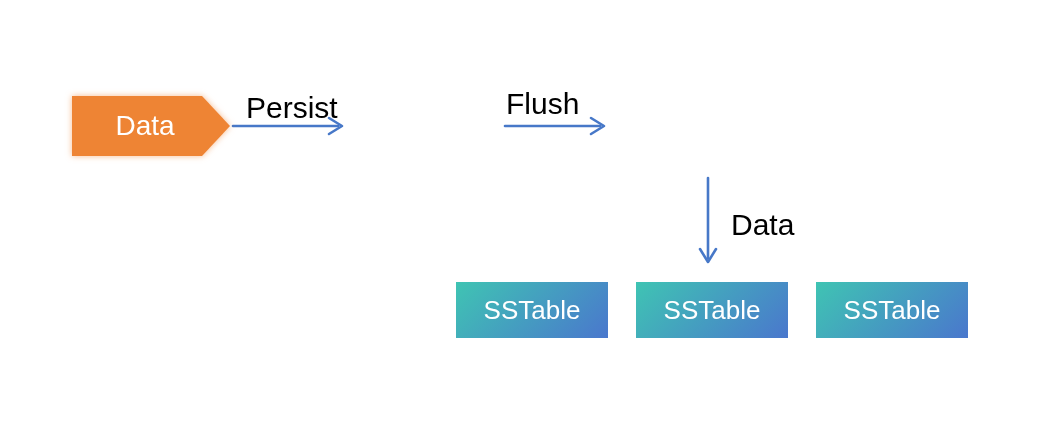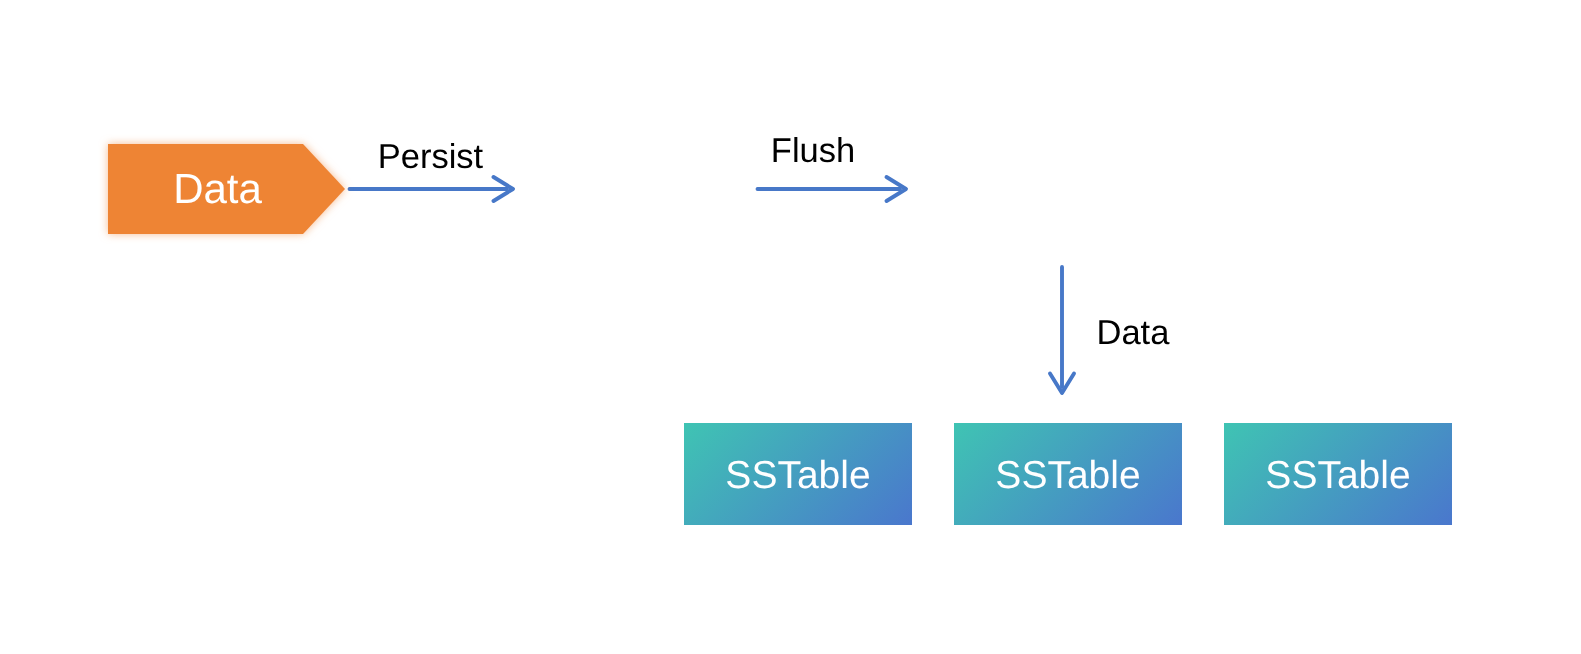--- a/index.html
+++ b/index.html
@@ -47,21 +47,21 @@
   .wrap-wal{left:343px;top:95px;width:162px;height:61px;filter:drop-shadow(0 0 3px rgba(111,190,68,.55));}
   .wrap-mem{left:608px;top:96px;width:242px;height:61px;filter:drop-shadow(0 0 3px rgba(239,179,16,.55));}
   .pent-data{background:var(--data-node);}
   .pent-wal{background:var(--wal-node);}
   .pent-mem{background:var(--memtables-node);}
 
   
   .edge-label{
     position:absolute;
     color:var(--edge-label);
-    font-size:23px;
+    font-size:30px;
     line-height:1;
     white-space:nowrap;
   }
   .lbl-persist{left:246px;top:93px;width:82px;text-align:center;}
   .lbl-apply{left:506px;top:89px;width:72px;text-align:center;}
   .lbl-flush{left:731px;top:210px;}
 
   
   .arrows{
     position:absolute;
@@ -74,21 +74,21 @@
     stroke-width:2.6;
     stroke-linecap:round;
     stroke-linejoin:round;
   }
 
   
   .sstable{
     position:absolute;
     top:282px;
     width:152px;
-    height:68px;
+    height:56px;
     background:linear-gradient(135deg,var(--sstable-from) 0%,var(--sstable-to) 100%);
     display:flex;
     align-items:center;
     justify-content:center;
     color:var(--node-text);
     font-size:26px;
     line-height:1;
   }
   .sstable-1{left:456px;}
   .sstable-2{left:636px;}

